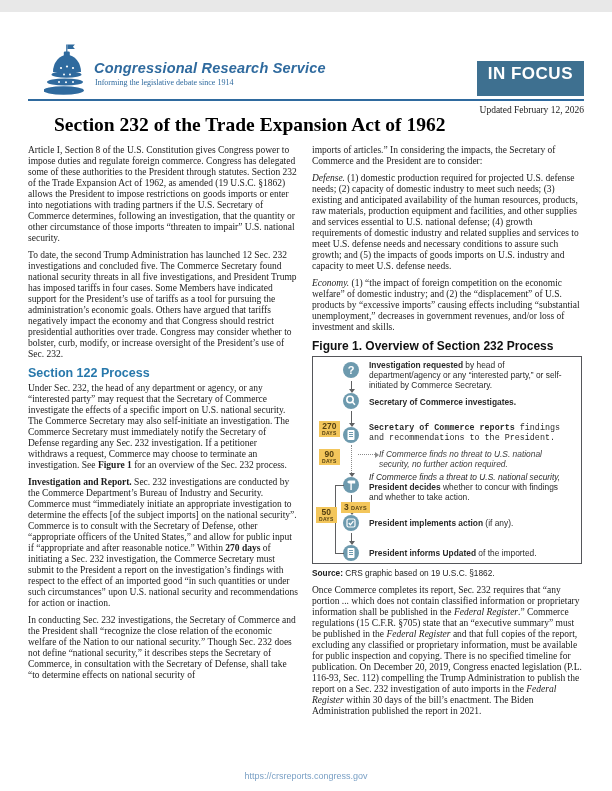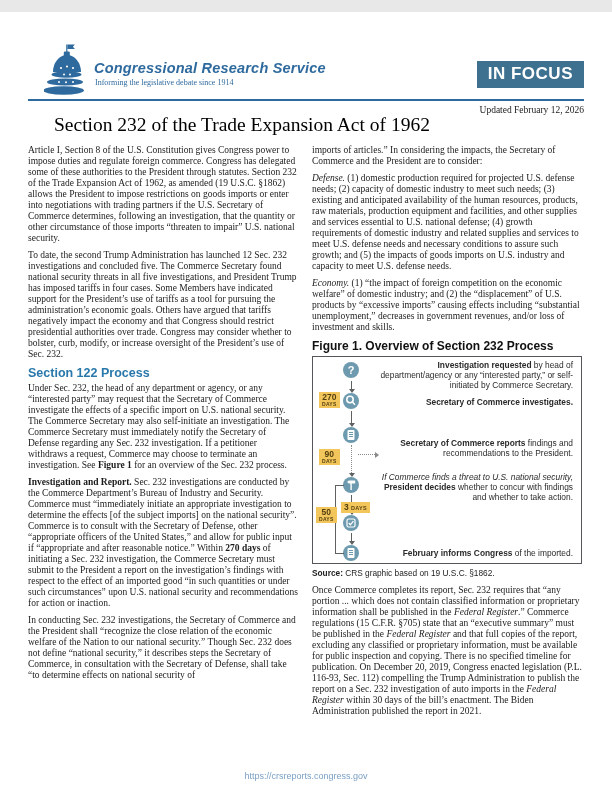--- a/index.html
+++ b/index.html
@@ -14,45 +14,45 @@
   .masthead { position:relative; padding:0 28px; }
   .logo-svg { position:absolute; left:44px; top:31px; }
   .brand-text { position:absolute; left:94px; top:48px;
     font-family:"Liberation Sans","DejaVu Sans",sans-serif; color:#2f6a9e; }
   .brand-name { font-size:14.5px; font-weight:bold; font-style:italic; letter-spacing:0.2px; }
   .brand-tagline { font-size:8px; margin-top:2px; margin-left:1px;font-family:Liberation Serif, serif; }
   .infocus-badge { position:absolute; right:28px; top:49px;
     background:#3e7090; color:#ffffff;
     font-family:"Liberation Sans","DejaVu Sans",sans-serif;
     font-weight:bold; font-size:17px; letter-spacing:0.5px;
-    padding:3px 11px 4px 11px; }
+    padding:3px 11px 12px 11px; }
   .rule { position:absolute; left:28px; right:28px; top:87px;
     border-top:2px solid #2f6a9e; }
   .updated { position:absolute; right:28px; top:93px; font-size:9.5px; }
   .doc-title { position:absolute; left:54px; top:102px;
-    font-size:19.5px; font-weight:normal; color:#000; white-space:nowrap; }
+    font-size:19.5px; font-weight:bold; color:#000; white-space:nowrap; }
   
   .columns { position:absolute; top:133px; left:28px; right:28px;
     display:flex; gap:14px; }
   .col { width:270px; flex:0 0 270px; }
   .col p { font-size:9.5px; line-height:11px; margin:0 0 6px 0; }
   .rt-b { font-weight:bold; }
   .rt-i { font-style:italic; }
   .sec-head { font-family:"Liberation Sans","DejaVu Sans",sans-serif;
     color:#2878ab; font-size:12.5px; font-weight:bold; margin:3px 0 3px 0; }
   
   .fig-title { font-family:"Liberation Sans","DejaVu Sans",sans-serif;
     font-size:12px; font-weight:bold; color:#111; margin:2px 0 3px 0; }
   .fig-box { position:relative; height:208px; border:1.5px solid #55565a;
     font-family:"Liberation Sans","DejaVu Sans",sans-serif;
     font-size:8.4px; line-height:10px; color:#2b2b2b; margin-bottom:4px; }
   .circle { position:absolute; left:30px; width:16px; height:16px;
     border-radius:50%; background:#6d9aae; color:#fff; text-align:center;
     font-weight:bold; font-size:11px; line-height:16px; }
-  .step-text { position:absolute; left:56px; width:204px;text-align:right; }
+  .step-text { position:absolute; left:56px; width:204px; }
   .branch-text { position:absolute; left:66px; width:194px; color:#3c3c3c; }
   .vline { position:absolute; left:38px; width:0; border-left:1px solid #5f6062; }
   .vline.dot { border-left:1px dotted #8a8a8a; }
   .vline::after { content:''; position:absolute; bottom:-4px; left:-3.5px;
     border-left:3.5px solid transparent; border-right:3.5px solid transparent;
     border-top:4.5px solid #5f6062; }
   .harrow { position:absolute; height:0; border-top:1px dotted #8a8a8a; }
   .harrow::after { content:''; position:absolute; right:-4px; top:-3.5px;
     border-top:3px solid transparent; border-bottom:3px solid transparent;
     border-left:4px solid #8a8a8a; }
@@ -135,42 +135,43 @@
         <div class="circle" style="top:36px;">
           <svg width="16" height="16" viewBox="0 0 16 16">
               <g stroke="#ffffff" stroke-width="1.6" fill="none">
                 <circle cx="7" cy="6.5" r="3.2"></circle>
                 <line x1="9.4" y1="9" x2="12" y2="11.8"></line>
               </g>
             </svg>
         </div>
         <div class="step-text" style="top:40px;"><span class="rt-b">Secretary of Commerce investigates.</span></div>
         <div class="vline" style="top:54px;height:12px;"></div>
-        <div class="day-badge" style="top:35px;left:6px;">
+        <div class="day-badge" style="top:64px;left:6px;">
           <span class="num">270</span>
           <span class="unit">DAYS</span>
         </div>
 
         <div class="circle" style="top:70px;">
           <svg width="16" height="16" viewBox="0 0 16 16">
               <rect x="4.5" y="3" width="7" height="10" rx="1" fill="#ffffff"></rect>
               <g stroke="#6d9aae" stroke-width="1">
                 <line x1="6" y1="5.5" x2="10" y2="5.5"></line>
                 <line x1="6" y1="7.5" x2="10" y2="7.5"></line>
                 <line x1="6" y1="9.5" x2="10" y2="9.5"></line>
               </g>
             </svg>
         </div>
-        <div class="step-text" style="top:81px;"><span class="rt-b">Secretary of Commerce reports</span><span> findings and recommendations to the President.</span></div>
+        <div class="step-text" style="top:66px;font-family:Liberation Mono, monospace;"><span class="rt-b">Secretary of Commerce reports</span><span> findings and recommendations to the President.</span></div>
         <div class="vline dot" style="top:88px;height:28px;"></div>
         <div class="day-badge" style="top:92px;left:6px;">
           <span class="num">90</span>
           <span class="unit">DAYS</span>
         </div>
         <div class="harrow" style="top:97px;left:45px;width:17px;"></div>
+        <div class="branch-text" style="top:92px;"><span class="rt-i">If Commerce finds no threat to U.S. national security, no further action required.</span></div>
 
         <div class="circle" style="top:120px;">
           <svg width="16" height="16" viewBox="0 0 16 16">
               <g fill="#ffffff">
                 <rect x="7.4" y="4" width="1.4" height="9"></rect>
                 <path d="M4 5 l1.8-1.6 h6.4 v3.2 h-6.4 z"></path>
               </g>
             </svg>
         </div>
         <div class="step-text" style="top:115px;"><span class="rt-i">If Commerce finds a threat to U.S. national security,</span><br><span class="rt-b">President decides</span><span> whether to concur with findings and whether to take action.</span></div>
@@ -179,33 +180,34 @@
           <span class="num">3</span>
           <span class="unit">DAYS</span>
         </div>
 
         <div class="circle" style="top:158px;">
           <svg width="16" height="16" viewBox="0 0 16 16">
               <rect x="4" y="4" width="8" height="8" rx="1.5" fill="none" stroke="#ffffff" stroke-width="1.2"></rect>
               <path d="M5.8 8 l1.6 1.8 3-3.6" fill="none" stroke="#ffffff" stroke-width="1.3"></path>
             </svg>
         </div>
+        <div class="step-text" style="top:161px;"><span class="rt-b">President implements action</span><span> (if any).</span></div>
         <div class="vline" style="top:176px;height:8px;"></div>
 
         <div class="circle" style="top:188px;">
           <svg width="16" height="16" viewBox="0 0 16 16">
               <rect x="4.5" y="3" width="7" height="10" rx="1" fill="#ffffff"></rect>
               <g stroke="#6d9aae" stroke-width="1">
                 <line x1="6" y1="5.5" x2="10" y2="5.5"></line>
                 <line x1="6" y1="7.5" x2="10" y2="7.5"></line>
                 <line x1="6" y1="9.5" x2="10" y2="9.5"></line>
               </g>
             </svg>
         </div>
-        <div class="step-text" style="top:191px;"><span class="rt-b">February informs Congress</span><span> of the imported.</span></div>
+        <div class="step-text" style="top:191px;"><span class="rt-b">President informs Updated</span><span> of the imported.</span></div>
 
         <div class="bracket-h" style="top:128px;"></div>
         <div class="bracket-v" style="top:128px;height:68px;"></div>
         <div class="bracket-h" style="top:196px;"></div>
         <div class="day-badge" style="top:150px;left:3px;">
           <span class="num">50</span>
           <span class="unit">DAYS</span>
         </div>
       </div>
 

